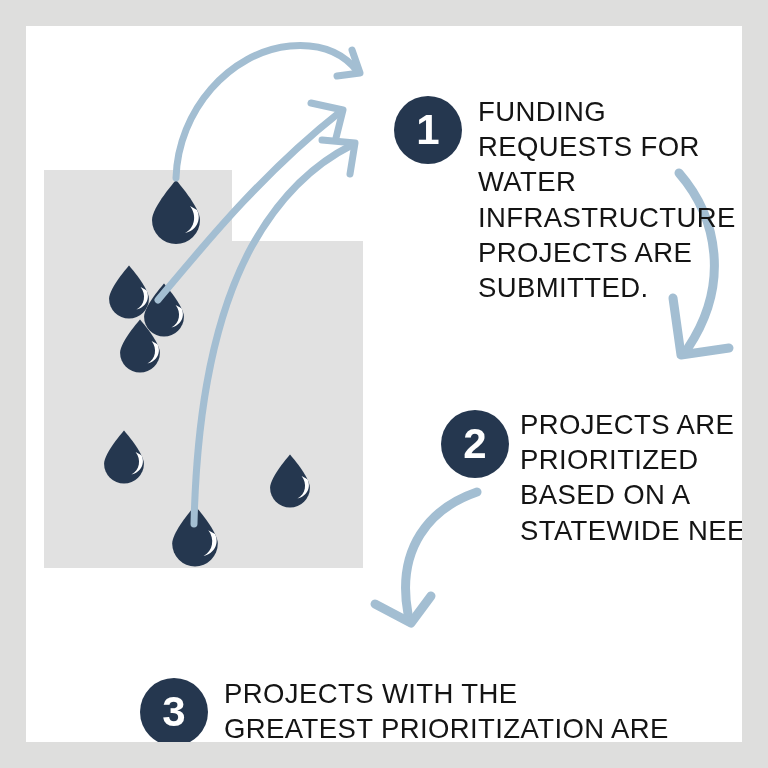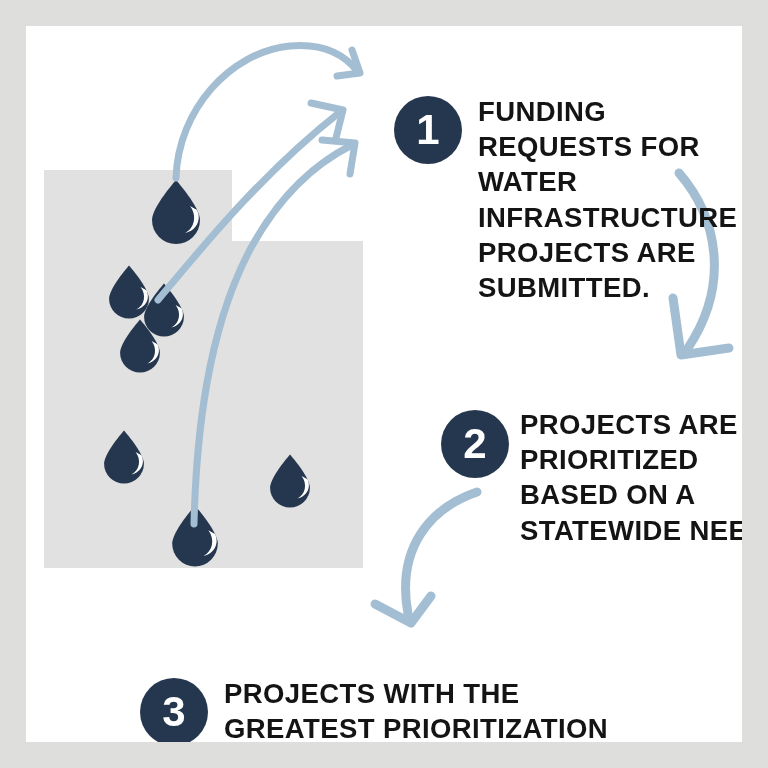--- a/index.html
+++ b/index.html
@@ -44,21 +44,21 @@
     letter-spacing: 0px;
     user-select: none;
   }
   .step-text {
     position: absolute;
     color: #141414;
     font-size: 27.5px;
     line-height: 1.28;
     letter-spacing: 0.4px;
     text-transform: uppercase;
-    font-weight: bold;
+    font-weight: normal;
     white-space: pre-line;
   }
   #circle-1 {
     left: 368px; top: 70px; width: 68px; height: 68px;
     font-size: 42px;
   }
   #circle-2 {
     left: 415px; top: 384px; width: 68px; height: 68px;
     font-size: 42px;
   }

